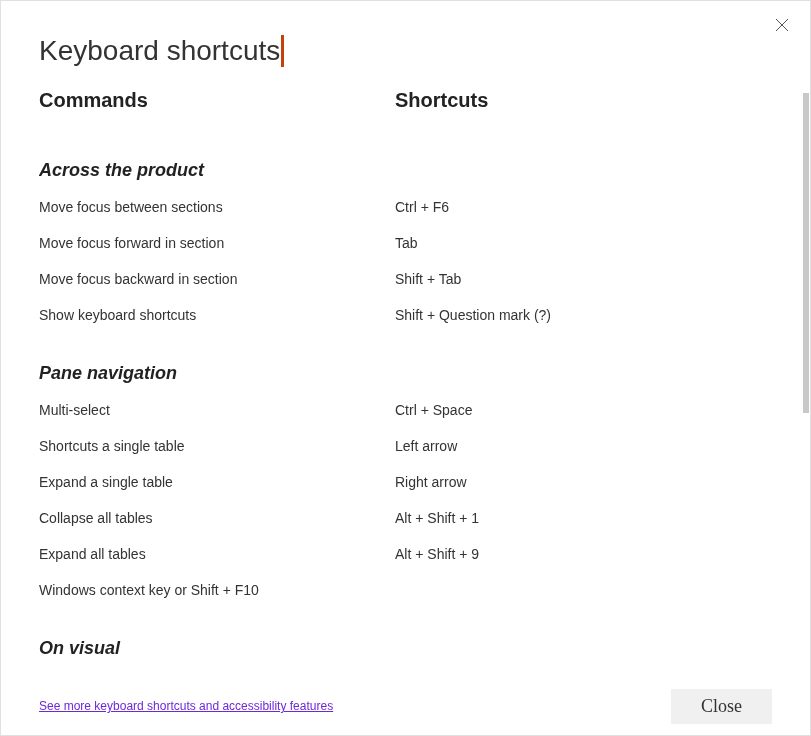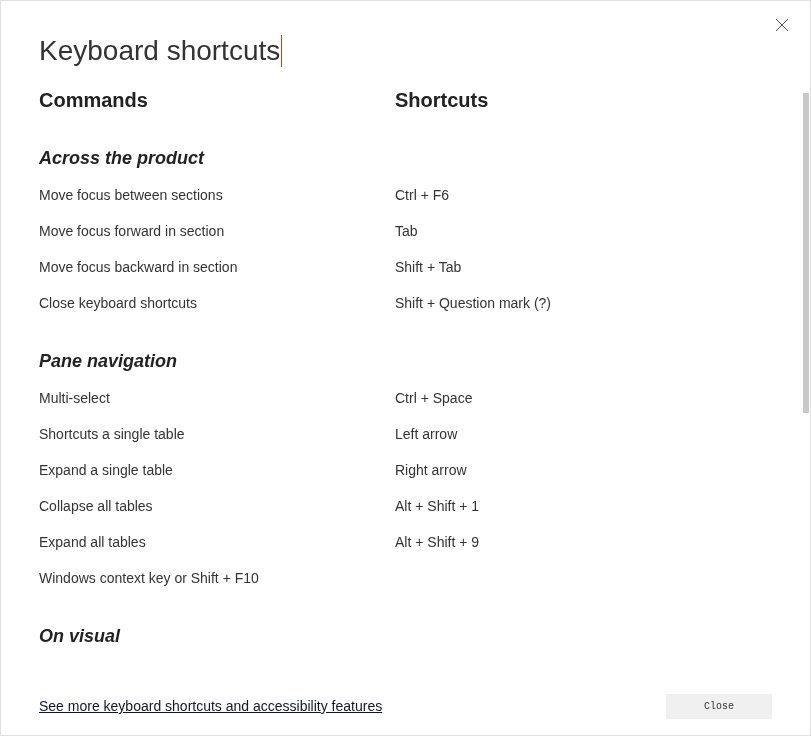--- a/index.html
+++ b/index.html
@@ -38,26 +38,26 @@
       padding: 34px 38px 0 38px;
       height: 678px;
       position: relative;
     }
     .page-title {
       font-size: 28px;
       font-weight: 300;
       color: #333;
       margin-bottom: 22px;
       display: inline-block;
-      border-right: 1px solid #c2410c;
+      border-right: 3px solid #c2410c;
       padding-right: 1px;
     }
     .columns-header {
       display: flex;
-      margin-bottom: 36px;
+      margin-bottom: 48px;
       align-items: center;
     }
     .col-commands {
       width: 356px;
       flex-shrink: 0;
     }
     .col-shortcuts {
       flex: 1;
     }
     .col-header {
@@ -109,30 +109,30 @@
       left: 0;
       right: 0;
       height: 58px;
       padding: 0 38px;
       display: flex;
       align-items: center;
       justify-content: space-between;
       background: #fff;
     }
     .footer a {
-      color: #0f172a;
-      font-size: 14px;
+      color: #6d28d9;
+      font-size: 12px;
       text-decoration: underline;
     }
     .footer button {
       background: #f0f0f0;
       border: none;
-      padding: 7px 38px;
-      font-size: 10px;
-      font-family: Liberation Mono, monospace;
+      padding: 7px 30px;
+      font-size: 18px;
+      font-family: Liberation Serif, serif;
       cursor: pointer;
       color: #333;
     }
     .scrollbar-visual {
       position: absolute;
       right: 1px;
       top: 92px;
       width: 6px;
       height: 320px;
       background: #c8c8c8;
@@ -165,21 +165,21 @@
         </div>
         <div class="shortcut-row">
           <div class="cmd">Move focus forward in section</div>
           <div class="key">Tab</div>
         </div>
         <div class="shortcut-row">
           <div class="cmd">Move focus backward in section</div>
           <div class="key">Shift + Tab</div>
         </div>
         <div class="shortcut-row">
-          <div class="cmd">Close keyboard shortcuts</div>
+          <div class="cmd">Show keyboard shortcuts</div>
           <div class="key">Shift + Question mark (?)</div>
         </div>
       </div>
       <div class="section">
         <div class="section-title">Pane navigation</div>
         <div class="shortcut-row">
           <div class="cmd">Multi-select</div>
           <div class="key">Ctrl + Space</div>
         </div>
         <div class="shortcut-row">

